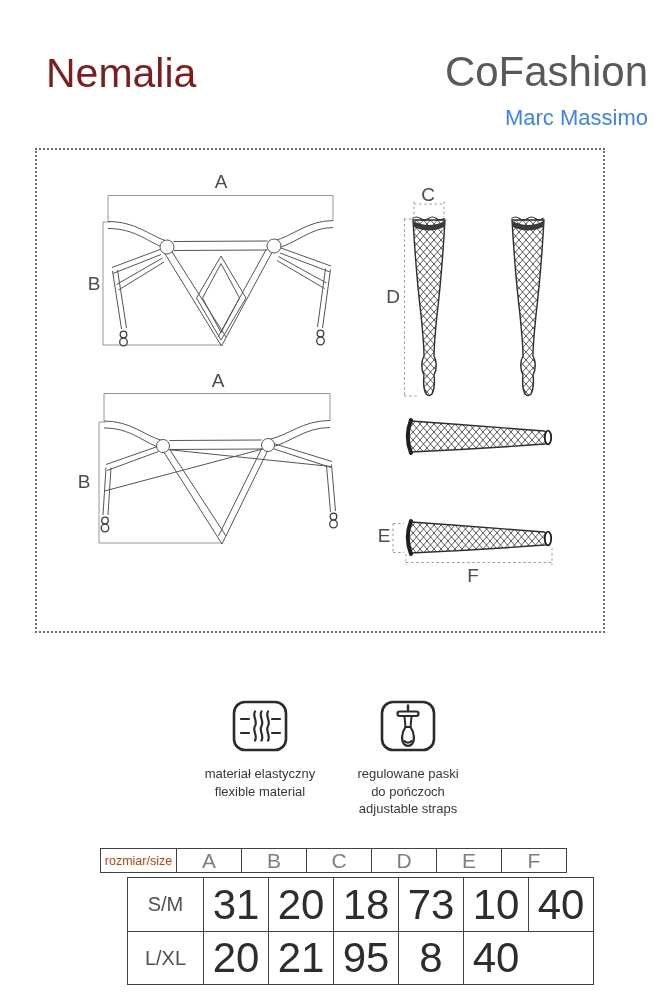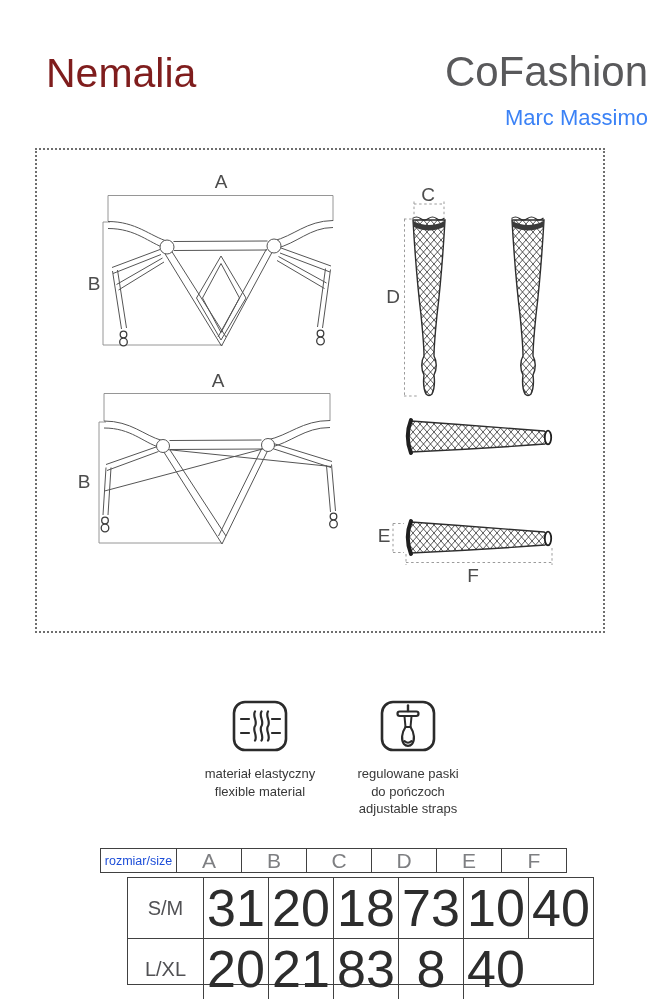--- a/index.html
+++ b/index.html
@@ -34,24 +34,24 @@
   .tbl-head{position:absolute;left:100px;top:848px;width:467px;height:25px;
             border:1px solid #414141;box-sizing:border-box;display:grid;
             grid-template-columns:75px 65px 65px 65px 65px 65px 1fr;}
   .tbl-body{position:absolute;left:100px;top:877px;width:467px;height:108px;
             border:1.5px solid #414141;box-sizing:border-box;display:grid;
             grid-template-rows:1fr 1fr;margin-left:27px;}
   .tbl-row{display:grid;grid-template-columns:75px 65px 65px 65px 65px 65px 1fr;}
   .tbl-row + .tbl-row{border-top:1.2px solid #414141;}
   .cell{display:flex;align-items:center;justify-content:center;min-width:0;}
   .cell + .cell{border-left:1.2px solid #414141;}
-  .hdr-label{font-size:12.5px;color:#1d4ed8;}
+  .hdr-label{font-size:12.5px;color:#c2410c;}
   .hdr-letter{font-size:21px;font-weight:300;color:#7e7f82;}
   .size-label{font-size:20px;font-weight:300;color:#515154;}
-  .val{font-size:52px;font-weight:300;color:#2d2d2d;}
+  .val{font-size:42px;font-weight:300;color:#2d2d2d;}
   
   .ln{stroke:#555;stroke-width:1;fill:none;}
   .dim{stroke:#8a8a8a;stroke-width:0.9;fill:none;}
   .dsh{stroke:#9b9b9b;stroke-width:1;fill:none;stroke-dasharray:2.5 2.6;}
   .ring{fill:#fff;stroke:#555;stroke-width:1;}
   .clip{fill:#fff;stroke:#3c3c3c;stroke-width:1.3;}
   .stk{fill:url(#net);stroke:#2e2e2e;stroke-width:1.4;}
   .bandfill{fill:#3a3a3a;stroke:none;}
   .scallop{stroke:#2e2e2e;stroke-width:1.1;fill:none;}
   .crescent{stroke:#1f1f1f;stroke-width:4;fill:none;stroke-linecap:round;}
@@ -193,17 +193,17 @@
     <div class="cell val">20</div>
     <div class="cell val">18</div>
     <div class="cell val">73</div>
     <div class="cell val">10</div>
     <div class="cell val">40</div>
   </div>
   <div class="tbl-row">
     <div class="cell size-label">L/XL</div>
     <div class="cell val">20</div>
     <div class="cell val">21</div>
-    <div class="cell val">83</div>
+    <div class="cell val">95</div>
     <div class="cell val">8</div>
     <div class="cell val">40</div>
   </div>
 </div>
 
 </body></html>

